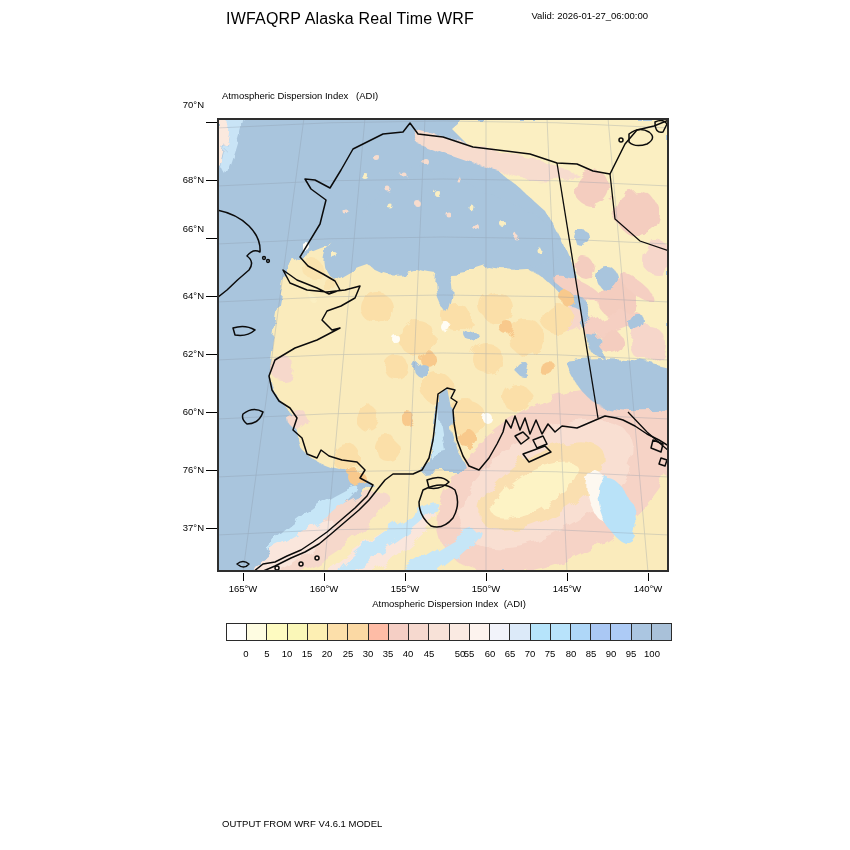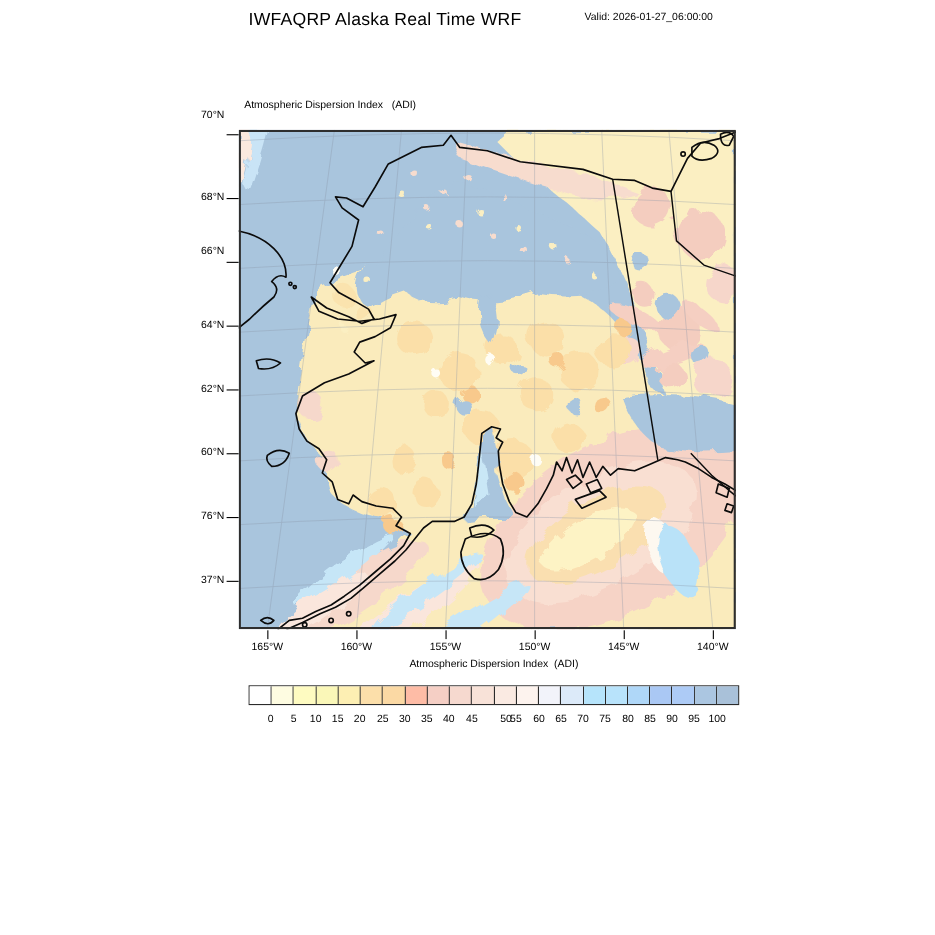--- a/index.html
+++ b/index.html
@@ -277,13 +277,14 @@
 <span class="abs cbar-num" style="left:496px">65</span>
 <span class="abs cbar-num" style="left:516px">70</span>
 <span class="abs cbar-num" style="left:536px">75</span>
 <span class="abs cbar-num" style="left:557px">80</span>
 <span class="abs cbar-num" style="left:577px">85</span>
 <span class="abs cbar-num" style="left:597px">90</span>
 <span class="abs cbar-num" style="left:617px">95</span>
 <span class="abs cbar-num" style="left:638px">100</span>
 
 <div id="footer" class="abs">
+  <div>OUTPUT FROM WRF V4.6.1 MODEL</div>
 </div>
 
 </body></html>

